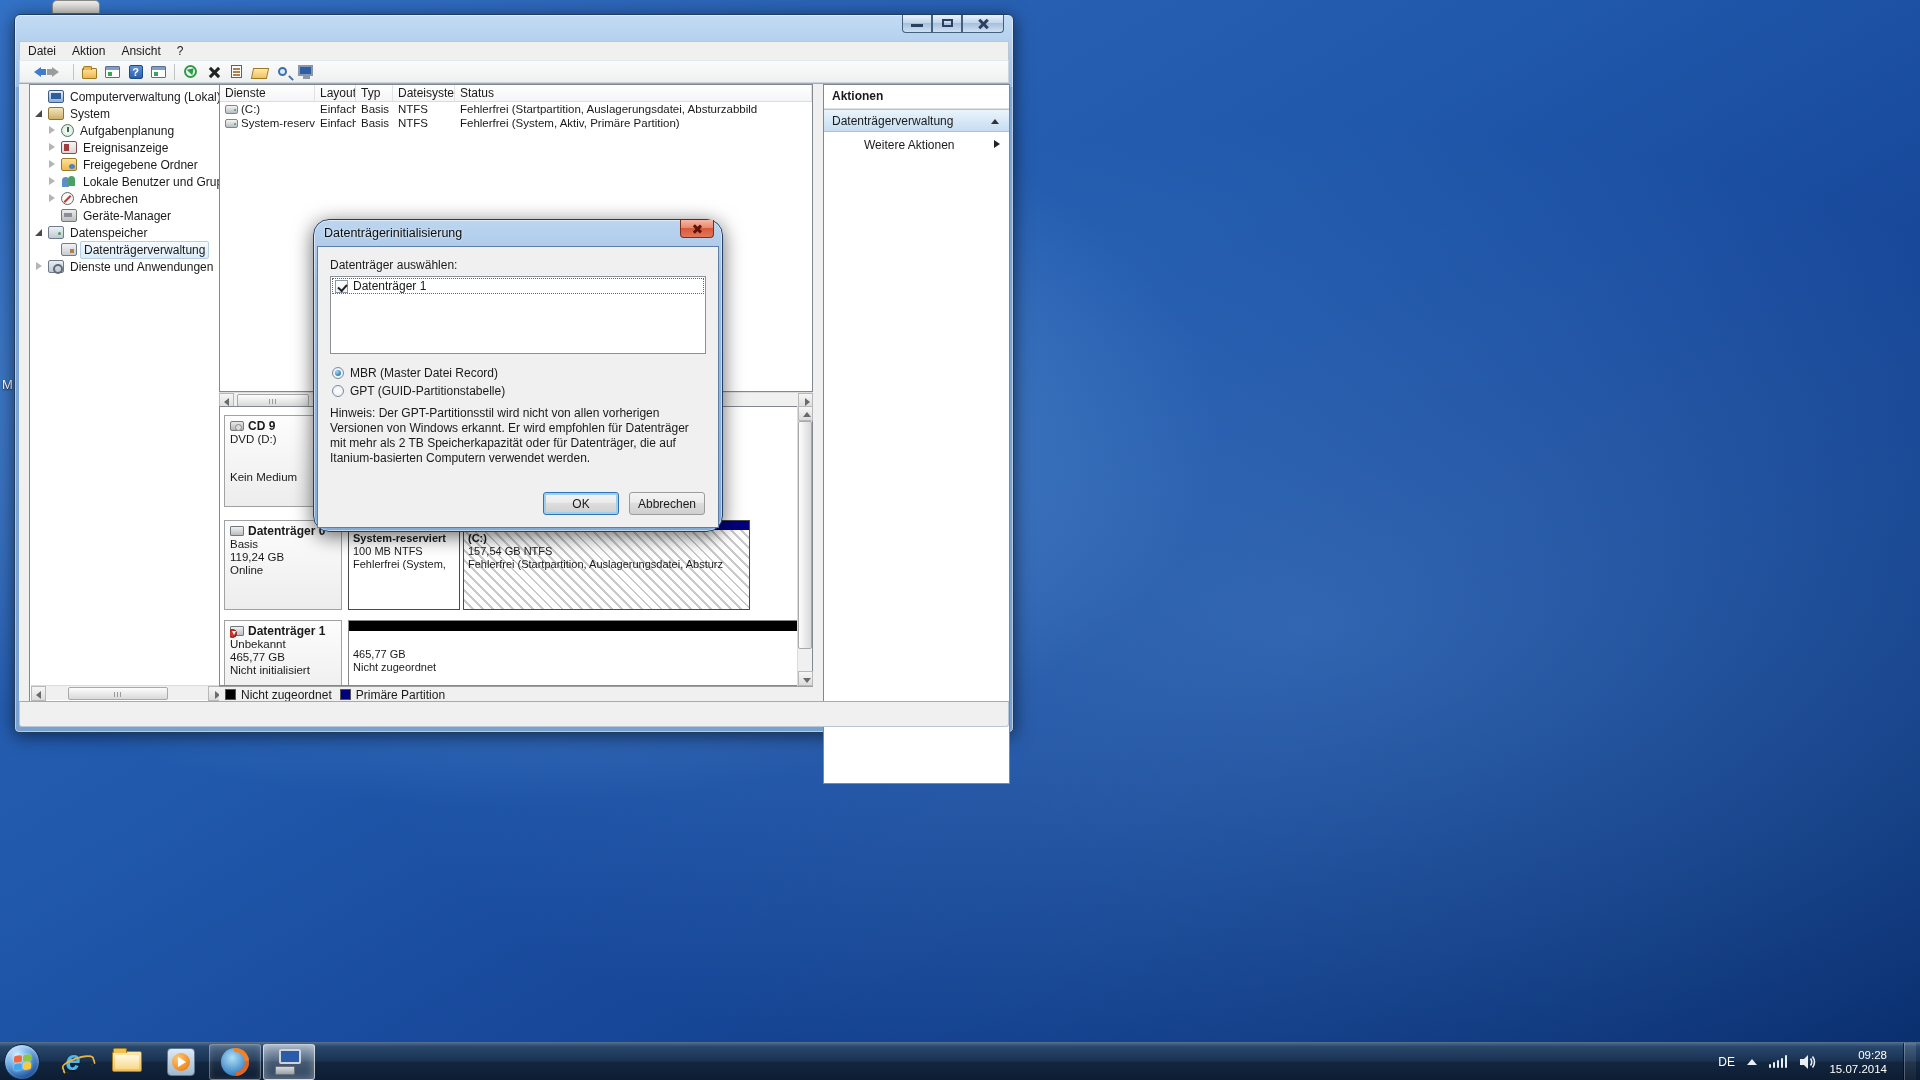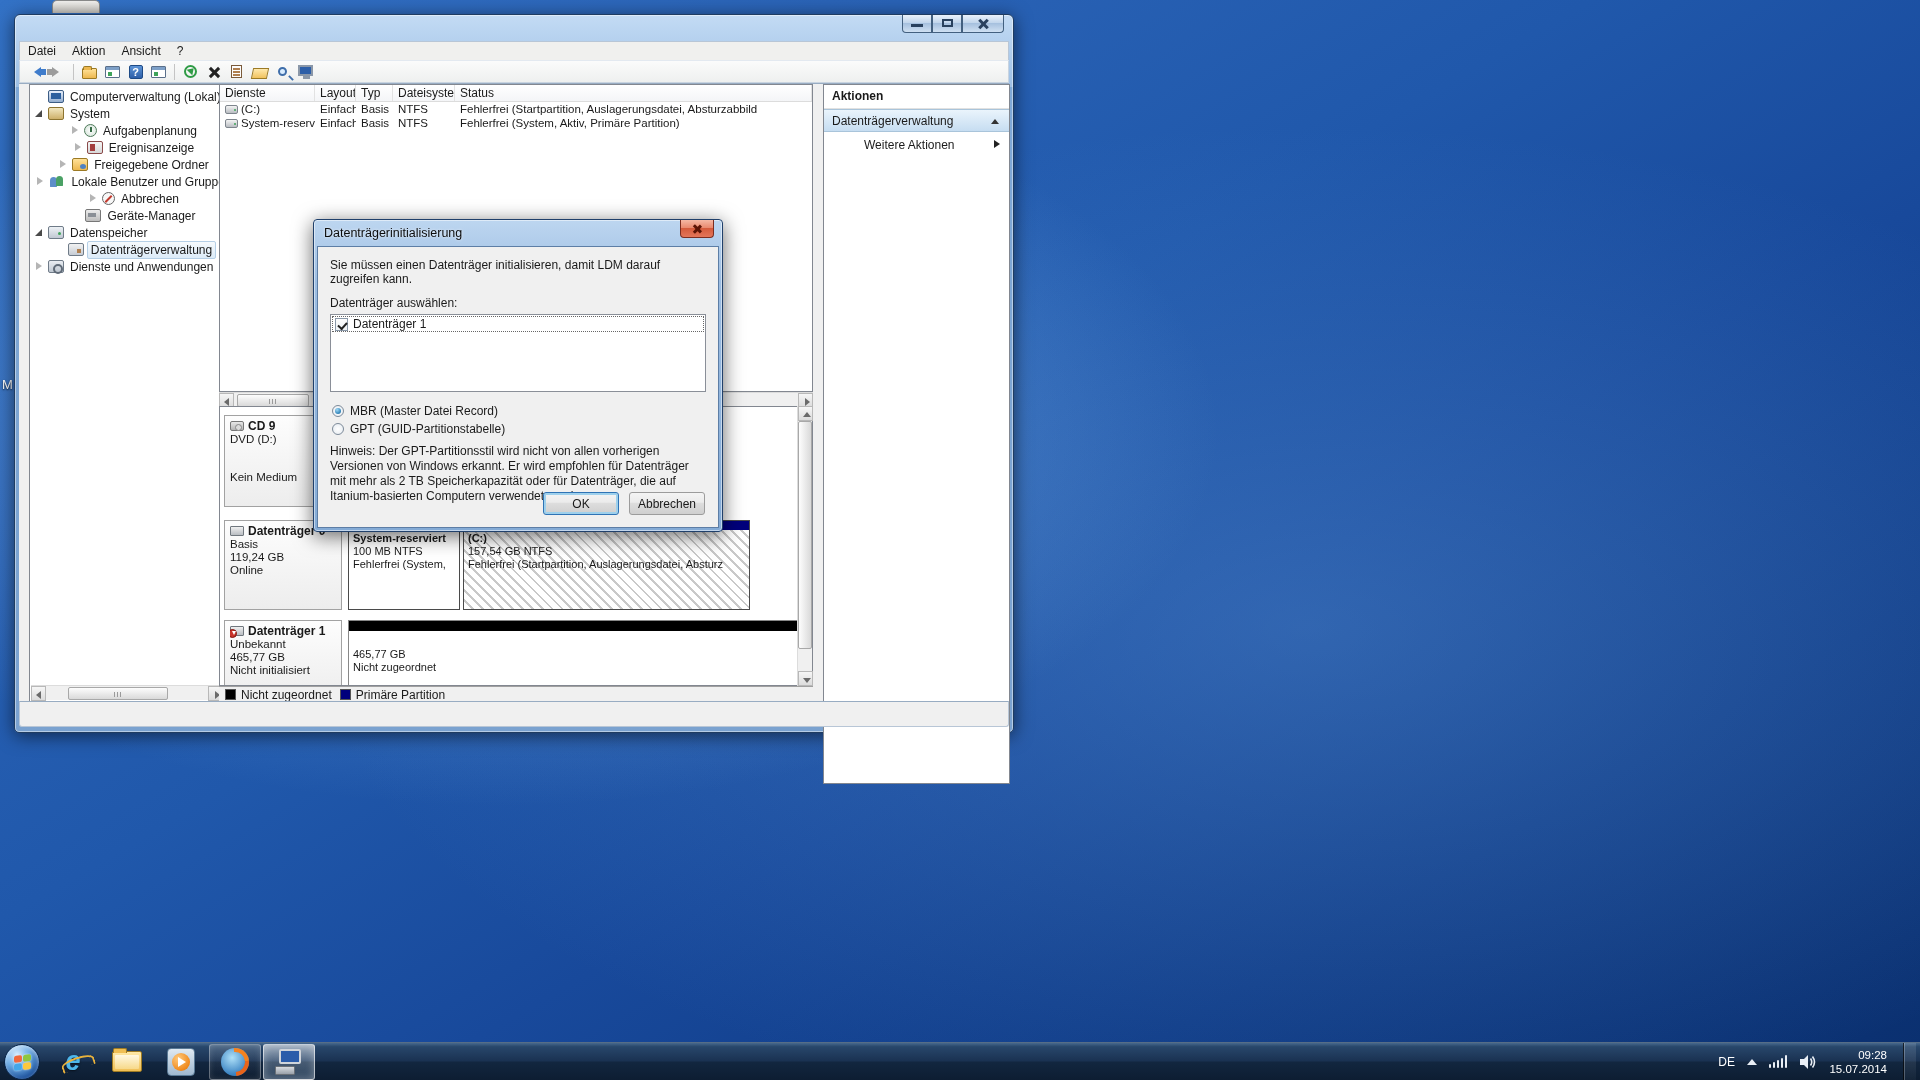--- a/index.html
+++ b/index.html
@@ -77,21 +77,21 @@
   
   .content { position:absolute; left:4px; right:4px; top:68px; height:618px; background:#f0f0f0; border-top:1px solid #98acc2; }
   .pane { position:absolute; top:0; background:#fff; border:1px solid #828790; }
   .tree-pane   { left:2px;  width:196px; height:618px; overflow:hidden;margin-left:8px; }
   .middle-pane { left:200px; width:594px; height:618px; background:#f0f0f0; border:none; }
   .action-pane { left:804px; width:187px; height:700px; }
 
   
   .tree { position:absolute; inset:1px 1px 16px 1px; overflow:hidden; padding-top:2px; }
   .trow { height:17px; display:flex; align-items:center; gap:3px; white-space:nowrap; }
-  .lvl0 { padding-left:3px; } .lvl1 { padding-left:16px;justify-content:center; }
+  .lvl0 { padding-left:3px; } .lvl1 { padding-left:16px; }
   .exp { width:11px; flex:none; position:relative; height:11px; }
   .exp.closed::after { content:""; position:absolute; left:2px; top:1px; width:0; height:0;
     border:4px solid transparent; border-left:6px solid #b5b5b5; }
   .exp.open::after { content:""; position:absolute; left:1px; top:2px; width:0; height:0;
     border-left:7px solid transparent; border-bottom:7px solid #4a4a4a; }
   .tlabel { padding:1px 3px; }
   .trow.sel .tlabel { background:linear-gradient(#f6fafd,#dcebf8); border:1px solid #b5cfe6; border-radius:2px; }
   .ti { width:16px; height:13px; flex:none; border-radius:2px; position:relative; }
   .i-computer { background:linear-gradient(#e6eefa,#93aed0); border:1px solid #3c5d85; }
   .i-computer::after { content:""; position:absolute; inset:2px 2px 3px 2px; background:#2c5f9e; }
@@ -178,21 +178,21 @@
   .ap-group-arrow { position:absolute; right:10px; top:9px; border:4px solid transparent; border-bottom:5px solid #333; border-top:none; }
   .ap-item { height:25px; display:flex; align-items:center; padding-left:40px; position:relative; }
   .ap-item-arrow { position:absolute; right:9px; top:8px; border:4px solid transparent; border-left:6px solid #222; border-right:none; }
 
   .statusbar { position:absolute; left:4px; right:4px; top:686px; height:26px; background:#f0f0f0;
     border:1px solid #b8c6d6; border-top:1px solid #98acc2; border-radius:0 0 3px 3px; }
 
   
   .dialog { position:absolute; left:313px; top:219px; width:410px; height:313px; z-index:60;
     background:linear-gradient(180deg,#bdd6f0 0%, #9cbde2 20%, #84abd6 100%);
-    border:1px solid #20406b; border-radius:4px; box-shadow:0 4px 20px rgba(0,0,0,.6), inset 0 0 0 1px rgba(255,255,255,.5); }
+    border:1px solid #20406b; border-radius:16px; box-shadow:0 4px 20px rgba(0,0,0,.6), inset 0 0 0 1px rgba(255,255,255,.5); }
   .dlg-titlebar { height:26px; display:flex; align-items:center; padding-left:10px; }
   .dlg-title { font-size:12.5px; color:#0c0c0c; text-shadow:0 0 3px rgba(255,255,255,.8); }
   .dlg-close { position:absolute; top:0; right:8px; width:34px; height:18px; border:1px solid #7c2d20; border-top:none;
     border-radius:0 0 4px 4px; background:linear-gradient(#f6b8a4,#e98a70 45%,#d4593a 46%,#e4765a); }
   .dlg-close-x { position:absolute; left:50%; top:50%; width:10px; height:10px; transform:translate(-50%,-50%); }
   .dlg-close-x::before,.dlg-close-x::after { content:""; position:absolute; left:4px; top:0; width:2.5px; height:10px; background:#5d1406; }
   .dlg-close-x::before { transform:rotate(45deg);} .dlg-close-x::after { transform:rotate(-45deg);}
   .dlg-body { position:absolute; left:3px; right:3px; top:26px; bottom:3px; background:#f0f0f0; border:1px solid #5d7ea6; padding:11px 12px; }
   .dlg-intro { margin-bottom:10px; }
   .dlg-label { margin-bottom:4px; }
@@ -541,21 +541,20 @@
   </div>
 
   <div class="dialog">
     <div class="dlg-titlebar">
       <span class="dlg-title">Datenträgerinitialisierung</span>
     </div>
     <div class="dlg-close">
         <span class="dlg-close-x"></span>
       </div>
     <div class="dlg-body">
-      <div class="dlg-intro">Sie müssen einen Datenträger initialisieren, damit LDM darauf zugreifen kann.</div>
       <div class="dlg-label">Datenträger auswählen:</div>
       <div class="disk-listbox">
         <div class="lb-item">
           <span class="checkbox"></span>
           <span>Datenträger 1</span>
         </div>
       </div>
       <div class="radio-row">
         <span class="radio on"></span>
         <span>MBR (Master Datei Record)</span>

